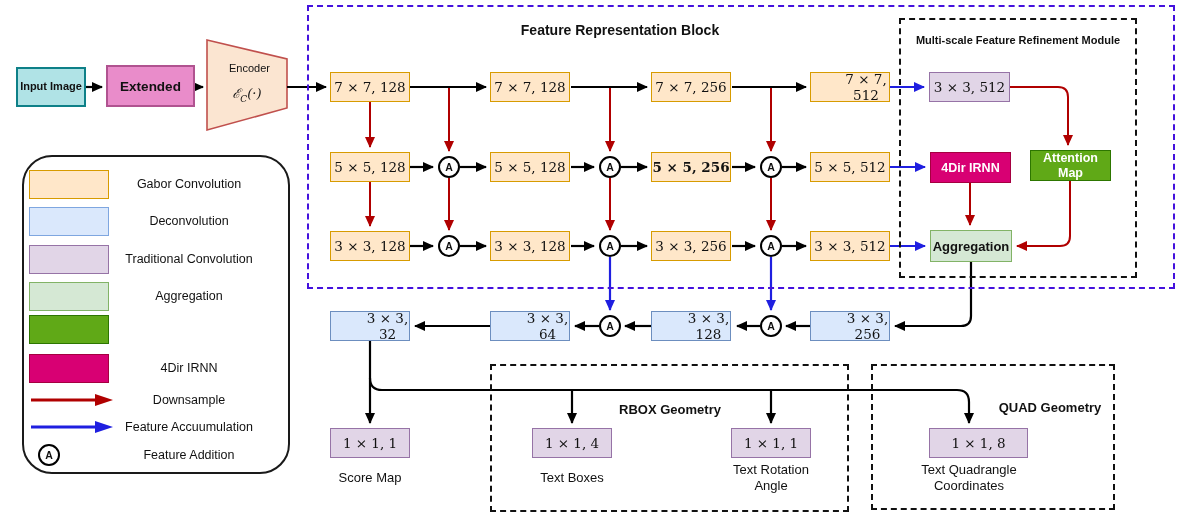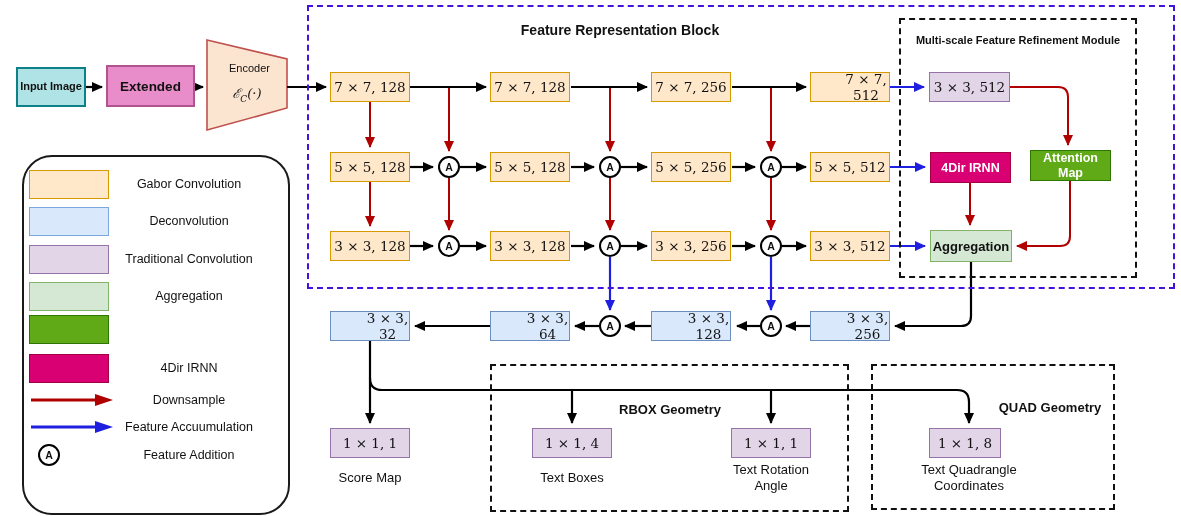--- a/index.html
+++ b/index.html
@@ -18,21 +18,21 @@
   .inputb{background:#B0E3E6;border:2px solid #0E8088;font-weight:bold;font-size:11px;line-height:1.2;}
   .extb{background:#E98CCA;border:2px solid #B05390;font-weight:bold;font-size:13.5px;}
   .gridbox{width:80px;height:30px;}
   .acircle{position:absolute;box-sizing:border-box;width:22px;height:22px;border-radius:50%;
            background:#fff;border:2px solid #000;display:flex;align-items:center;justify-content:center;
            font-weight:bold;font-size:10.5px;}
   .dashblue{border:2px dashed #4411DD;background:transparent;}
   .dashblack{border:2px dashed #111;background:transparent;}
   .title{font-weight:bold;text-align:center;}
   .outlabel{position:absolute;text-align:center;font-size:13px;line-height:1.25;}
-  #legend{position:absolute;left:22px;top:155px;width:268px;height:360px;box-sizing:border-box;
+  #legend{position:absolute;left:22px;top:155px;width:268px;height:319px;box-sizing:border-box;
           border:2px solid #1a1a1a;border-radius:30px;background:#fff;}
   .sw{position:absolute;left:5px;width:80px;height:29px;box-sizing:border-box;}
   .sw-gabor{background:#FFE7C9;border:1.5px solid #D79B00;}
   .sw-deconv{background:#DAE8FC;border:1.5px solid #7EA6E0;}
   .sw-trad{background:#E1D5E7;border:1.5px solid #9673A6;}
   .sw-agg{background:#D5E8D4;border:1.5px solid #82B366;}
   .sw-att{background:#60A917;border:1.5px solid #2D7600;}
   .sw-irnn{background:#D80073;border:1.5px solid #A50040;}
   .lglabel{position:absolute;left:60px;width:210px;height:18px;line-height:18px;text-align:center;font-size:12.5px;}
   .lgarrow{position:absolute;left:5px;width:84px;height:14px;}
@@ -128,21 +128,21 @@
     <span>ℰ</span><sub style="font-size:9px;">C</sub><span>(·)</span>
   </div>
 
   <div class="box gabor gridbox serifmath" style="left:330px;top:72px;">7 × 7, 128</div>
   <div class="box gabor gridbox serifmath" style="left:490px;top:72px;">7 × 7, 128</div>
   <div class="box gabor gridbox serifmath" style="left:651px;top:72px;">7 × 7, 256</div>
   <div class="box gabor gridbox serifmath" style="left:810px;top:72px;padding-left:32px;">7 × 7, 512</div>
 
   <div class="box gabor gridbox serifmath" style="left:330px;top:152px;">5 × 5, 128</div>
   <div class="box gabor gridbox serifmath" style="left:490px;top:152px;">5 × 5, 128</div>
-  <div class="box gabor gridbox serifmath" style="left:651px;top:152px;">5 × 5, 256</div>
+  <div class="box gabor gridbox serifmath" style="left:651px;top:152px;font-weight:bold;">5 × 5, 256</div>
   <div class="box gabor gridbox serifmath" style="left:810px;top:152px;">5 × 5, 512</div>
 
   <div class="box gabor gridbox serifmath" style="left:330px;top:231px;">3 × 3, 128</div>
   <div class="box gabor gridbox serifmath" style="left:490px;top:231px;">3 × 3, 128</div>
   <div class="box gabor gridbox serifmath" style="left:651px;top:231px;">3 × 3, 256</div>
   <div class="box gabor gridbox serifmath" style="left:810px;top:231px;">3 × 3, 512</div>
 
   <div class="acircle" style="left:438px;top:156px;">A</div>
   <div class="acircle" style="left:599px;top:156px;">A</div>
   <div class="acircle" style="left:760px;top:156px;">A</div>
@@ -164,21 +164,21 @@
 
   <div class="box purpleb serifmath" style="left:330px;top:428px;width:80px;height:30px;">1 × 1, 1</div>
   <div class="outlabel" style="left:320px;top:470px;width:100px;">Score Map</div>
 
   <div class="box purpleb serifmath" style="left:532px;top:428px;width:80px;height:30px;">1 × 1, 4</div>
   <div class="outlabel" style="left:522px;top:470px;width:100px;">Text Boxes</div>
 
   <div class="box purpleb serifmath" style="left:731px;top:428px;width:80px;height:30px;">1 × 1, 1</div>
   <div class="outlabel" style="left:721px;top:462px;width:100px;">Text Rotation Angle</div>
 
-  <div class="box purpleb serifmath" style="left:929px;top:428px;width:72px;height:30px;">1 × 1, 8</div>
+  <div class="box purpleb serifmath" style="left:929px;top:428px;width:99px;height:30px;">1 × 1, 8</div>
   <div class="outlabel" style="left:909px;top:462px;width:120px;">Text Quadrangle Coordinates</div>
 
   <div id="legend">
     <div class="sw sw-gabor" style="top:13px;"></div>
     <div class="lglabel" style="top:18px;">Gabor Convolution</div>
 
     <div class="sw sw-deconv" style="top:50px;"></div>
     <div class="lglabel" style="top:55px;">Deconvolution</div>
 
     <div class="sw sw-trad" style="top:88px;"></div>

